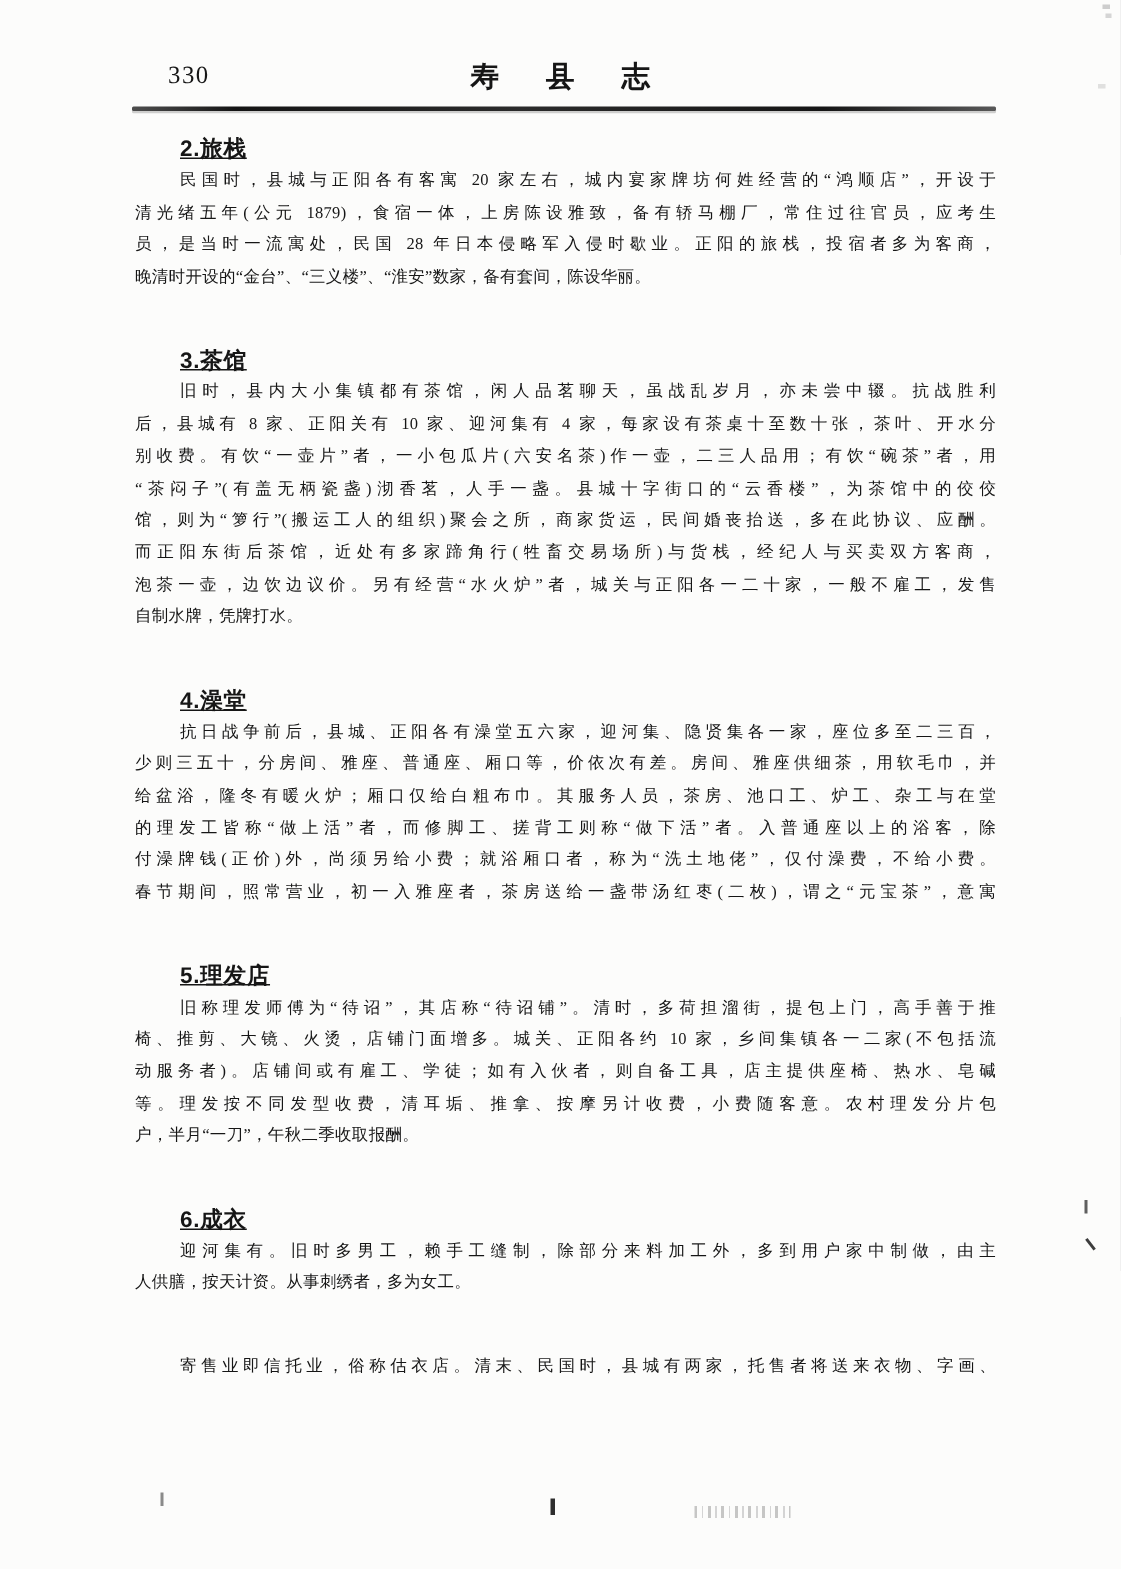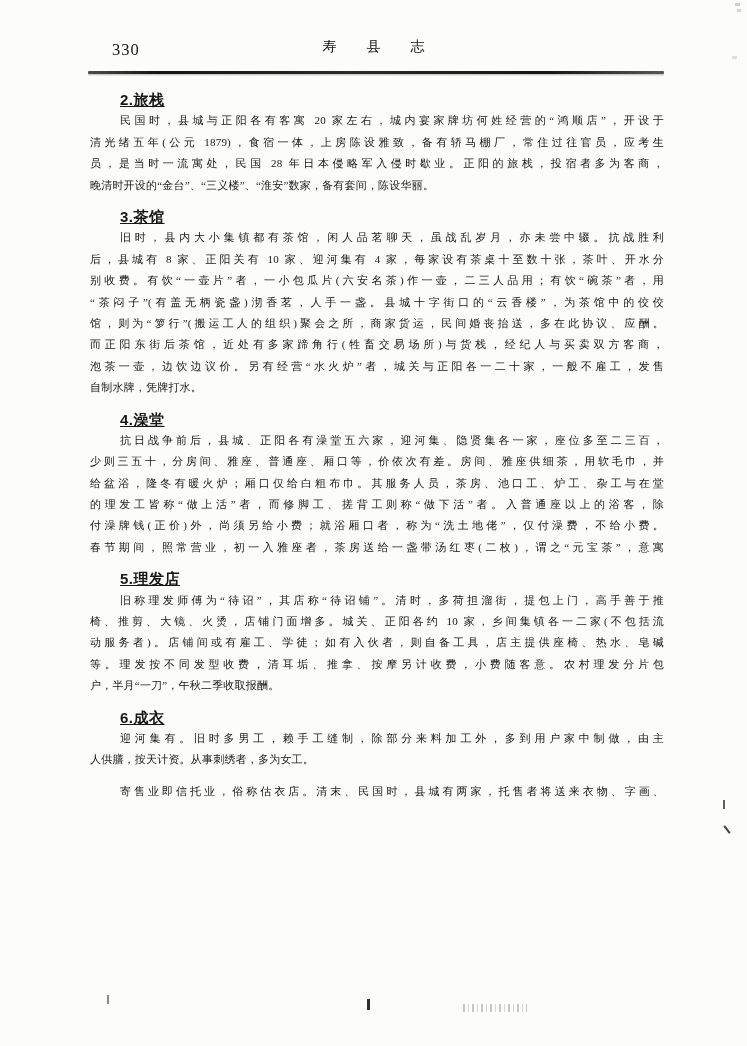--- a/index.html
+++ b/index.html
@@ -23,43 +23,43 @@
     font-size: 16.5px;
     letter-spacing: 1px;
   }
   .page-title {
     position: absolute;
     top: 38px;
     left: 0;
     right: 0;
     text-align: center;
     font-family: "Liberation Sans", "DejaVu Sans", sans-serif;
-    font-weight: normal;
-    font-size: 14px;
+    font-weight: bold;
+    font-size: 19px;
     letter-spacing: 13px;
     text-indent: 13px;
     white-space: nowrap;
   }
   .header-rule {
     position: absolute;
     top: 71px;
     left: 88px;
     width: 576px;
     height: 3px;
     background: linear-gradient(90deg, #4d4d4d, #141414 12%, #2b2b2b 45%, #151515 80%, #585858);
     border-radius: 1px;
     box-shadow: 0 1.5px 0 rgba(120,120,120,.35);
   }
   .content {
     position: absolute;
     left: 90px;
     top: 89px;
     width: 574px;
   }
-  .section + .section { margin-top: 10px; }
+  .section + .section { margin-top: 34px; }
   .heading {
     margin: 0;
     padding-left: 30px;
     font-family: "Liberation Sans", "DejaVu Sans", sans-serif;
     font-weight: bold;
     font-size: 15px;
     line-height: 21.4px;
     letter-spacing: .5px;
     text-decoration: underline;
   }

